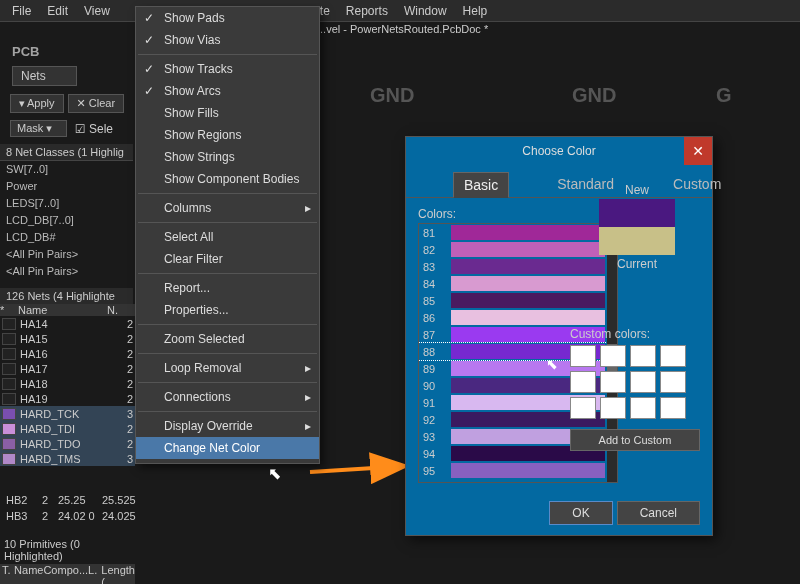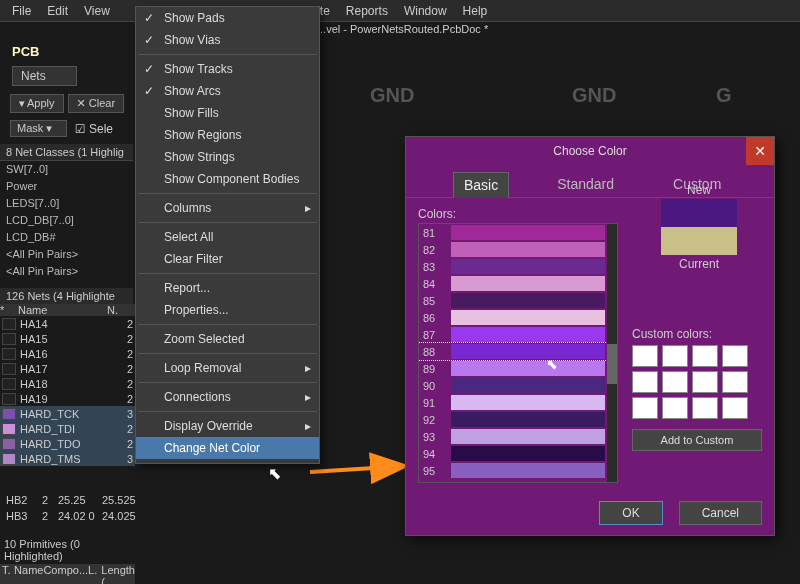--- a/index.html
+++ b/index.html
@@ -1,20 +1,20 @@
 <!DOCTYPE html>
 <html><head>
 <meta charset="utf-8">
 <style>
 * { margin: 0; padding: 0; box-sizing: border-box; font-family: "Segoe UI", Arial, sans-serif; }
 body { width: 800px; height: 584px; background: #1a1a1a; color: #ccc; font-size: 12px; overflow: hidden; position: relative; }
 .menubar { height: 22px; background: #2b2b2b; display: flex; align-items: center; padding: 0 4px; border-bottom: 1px solid #444; }
 .menubar span { padding: 2px 8px; cursor: pointer; }
 .doctab { position: absolute; top: 22px; left: 311px; height: 18px; color: #ccc; font-size: 11px; padding: 1px 6px; }
-.pcb-label { position: absolute; top: 44px; left: 12px; color: #fef9c3; font-size: 13px; font-weight: bold; }
+.pcb-label { position: absolute; top: 44px; left: 12px; color: #a3a3a3; font-size: 13px; font-weight: bold; }
 .nets-label { position: absolute; top: 66px; left: 12px; background: #333; padding: 2px 30px 2px 8px; border:1px solid #555; }
 .applybar { position: absolute; top: 94px; left: 10px; display: flex; gap: 4px; }
 .btnsm { background: #333; border:1px solid #555; padding: 2px 8px; color:#ccc; font-size:11px; }
 .maskrow { position: absolute; top: 120px; left: 10px; display:flex; gap:8px; align-items:center; }
 .selectbox { background:#333; border:1px solid #555; padding:1px 14px 1px 6px; font-size:11px; color:#ccc; }
 .listhdr { position:absolute; left:0; width:133px; background:#2a2a2a; padding:2px 6px; font-size:11px; border-bottom:1px solid #444; }
 .listrow { position:absolute; left:0; width:135px; padding:1px 6px; font-size:11px; color:#bbb; }
 .netstable { position:absolute; top:304px; left:0; width:135px; }
 .netstable .hdr { display:flex; background:#333; font-size:11px; }
 .netstable .hdr span:first-child { width:14px; }
@@ -28,21 +28,21 @@
 .primtable { position:absolute; top:536px; left:0; width:135px; font-size:11px; }
 .primtable .hdr { display:flex; background:#333; }
 .context-menu { position:absolute; top:6px; left:135px; width:185px; background:#3a3a3a; border:1px solid #555; box-shadow:4px 4px 8px rgba(0,0,0,0.5); z-index:5; padding-bottom:4px;}
 .context-menu .mi { padding:4px 12px 4px 28px; font-size:12px; color:#ddd; position:relative; }
 .context-menu .mi.chk::before { content:"✓"; position:absolute; left:8px; }
 .context-menu .mi.sub::after { content:"▸"; position:absolute; right:8px; }
 .context-menu .sep { height:1px; background:#555; margin:3px 2px; }
 .context-menu .mi.hover { background:#4a78a8; color:#fff; }
 .arrow { position:absolute; top:462px; left:310px; width:100px; height:20px; z-index:4; }
 .arrow svg { overflow:visible; }
-.dialog { position:absolute; top:136px; left:405px; width:370px; height:400px; background:#701a75; border:1px solid #555; box-shadow:4px 4px 12px rgba(0,0,0,0.6); z-index:10; }
+.dialog { position:absolute; top:136px; left:405px; width:308px; height:400px; background:#0369a1; border:1px solid #555; box-shadow:4px 4px 12px rgba(0,0,0,0.6); z-index:10; }
 .dialog .titlebar { height:28px; display:flex; align-items:center; justify-content:center; position:relative; color:#ddd; font-size:12px; }
 .dialog .closebtn { position:absolute; right:0; top:0; width:28px; height:28px; background:#c0392b; color:#fff; display:flex; align-items:center; justify-content:center; font-size:14px; }
 .dialog .tabs { display:flex; padding:6px 10px 0 10px; gap:0; border-bottom:1px solid #555; }
 .dialog .tab { padding:4px 10px; font-size:14px; color:#bbb; border:1px solid transparent;margin-left:37px; }
 .dialog .tab.active { background:#444; border:1px solid #666; border-bottom:1px solid #444; position:relative; top:1px; color:#eee; }
 .colorsbox { position:absolute; top:70px; left:12px; width:200px; }
 .colorlabel { font-size:12px; margin-bottom:2px; }
 .colorlist { border:1px solid #555; height:260px; overflow:hidden; position:relative; }
 .colorrow { display:flex; align-items:center; height:17px; }
 .colorrow .num { width:32px; padding-left:4px; font-size:11px; color:#ccc; }
@@ -50,21 +50,21 @@
 .colorrow.sel { outline:1px dotted #fff; }
 .scrollbar { position:absolute; right:0; top:0; width:10px; height:100%; background:#2b2b2b; }
 .scrollthumb { position:absolute; right:0; width:10px; background:#666; }
 .preview { position:absolute; top:46px; right:24px; width:102px; text-align:center; }
 .preview .lbl { font-size:12px; margin-bottom:2px; }
 .preview .sw { width:76px; height:28px; margin:0 auto; }
 .customcolors { position:absolute; top:190px; right:12px; width:130px; }
 .customgrid { display:grid; grid-template-columns:repeat(4,26px); gap:4px; margin-top:4px; }
 .customgrid div { width:26px; height:22px; background:#fff; border:1px solid #888; }
 .addcustom { margin-top:10px; padding:4px 8px; background:#444; border:1px solid #666; color:#ddd; font-size:11px; text-align:center; }
-.dlgbtns { position:absolute; bottom:10px; right:12px; display:flex; gap:16px; }
+.dlgbtns { position:absolute; bottom:10px; right:12px; display:flex; gap:4px; }
 .dlgbtn { padding:4px 22px; background:#444; border:1px solid #666; color:#ddd; font-size:12px; }
 .dlgbtn.primary { border:1px solid #5a8ac8; }
 .cursor1 { position:absolute; top:464px; left:268px; z-index:20; font-size:16px; color:#fff; }
 .cursor2 { position:absolute; top:356px; left:546px; z-index:20; font-size:14px; color:#fff; }
 .canvas-gnd { position:absolute; color:#555; font-size:20px; font-weight:bold; }
 .hbrow3 { position:absolute; left:6px; font-size:11px; color:#ccc; display:flex; }
 .hbrow3 span { display:inline-block; }
 </style>
 </head>
 <body>

